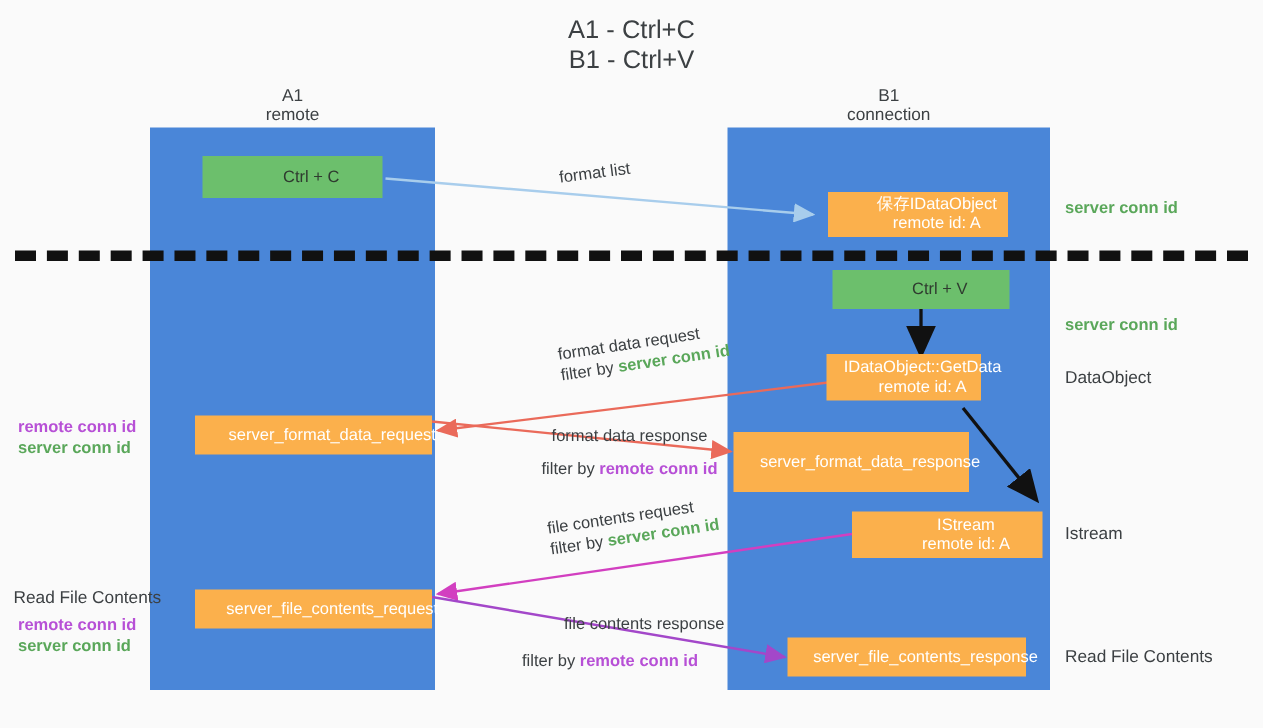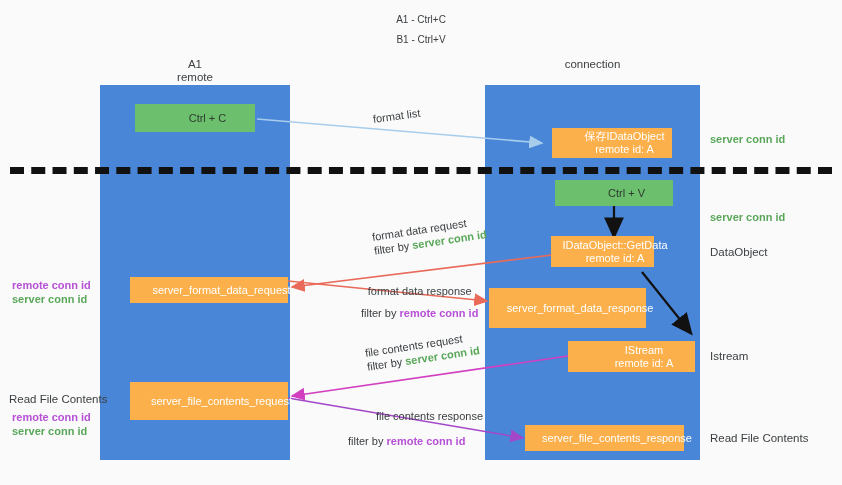--- a/index.html
+++ b/index.html
@@ -26,21 +26,21 @@
     height: 485px;
     pointer-events: none;
   }
   
   .headline {
     position: absolute;
     left: 0;
     top: 10px;
     width: 842px;
     text-align: center;
-    font-size: 10px;
+    font-size: 17px;
     line-height: 20px;
     color: #3c4043;
   }
   .headline div { white-space: pre; }
 
   
   .lane-head {
     position: absolute;
     text-align: center;
     font-size: 11.5px;
@@ -105,20 +105,21 @@
   <div class="headline">
     <div>A1 - Ctrl+C</div>
     <div>B1 - Ctrl+V</div>
   </div>
 
   <div class="lane-head" style="left:100px; top:58px; width:190px;">
     <div>A1</div>
     <div>remote</div>
   </div>
   <div class="lane-head" style="left:485px; top:58px; width:215px;">
+    <div>B1</div>
     <div>connection</div>
   </div>
 
   <div class="lane" style="left:100px; top:85px; width:190px; height:375px;"></div>
   <div class="lane" style="left:485px; top:85px; width:215px; height:375px;"></div>
 
   <svg class="edges" viewBox="0 0 842 485">
     <defs>
       <marker id="ah-blue" markerWidth="9" markerHeight="8" refX="8" refY="4" orient="auto">
         <path d="M0,0 L9,4 L0,8 z" fill="#a8cdec"></path>
@@ -178,21 +179,21 @@
   </div>
 
   <div class="node orange" style="left:130px; top:277px; width:158px; height:26px;">
     <span>server_format_data_request</span>
   </div>
 
   <div class="node orange" style="left:489px; top:288px; width:157px; height:40px;">
     <span>server_format_data_response</span>
   </div>
 
-  <div class="node orange" style="left:130px; top:382px; width:158px; height:38px;">
+  <div class="node orange" style="left:130px; top:393px; width:158px; height:26px;">
     <span>server_file_contents_request</span>
   </div>
 
   <div class="node orange" style="left:525px; top:425px; width:159px; height:26px;">
     <span>server_file_contents_response</span>
   </div>
 
   <div class="lbl rot-1" style="left:372px; top:112px;">
     <span>format list</span>
   </div>

